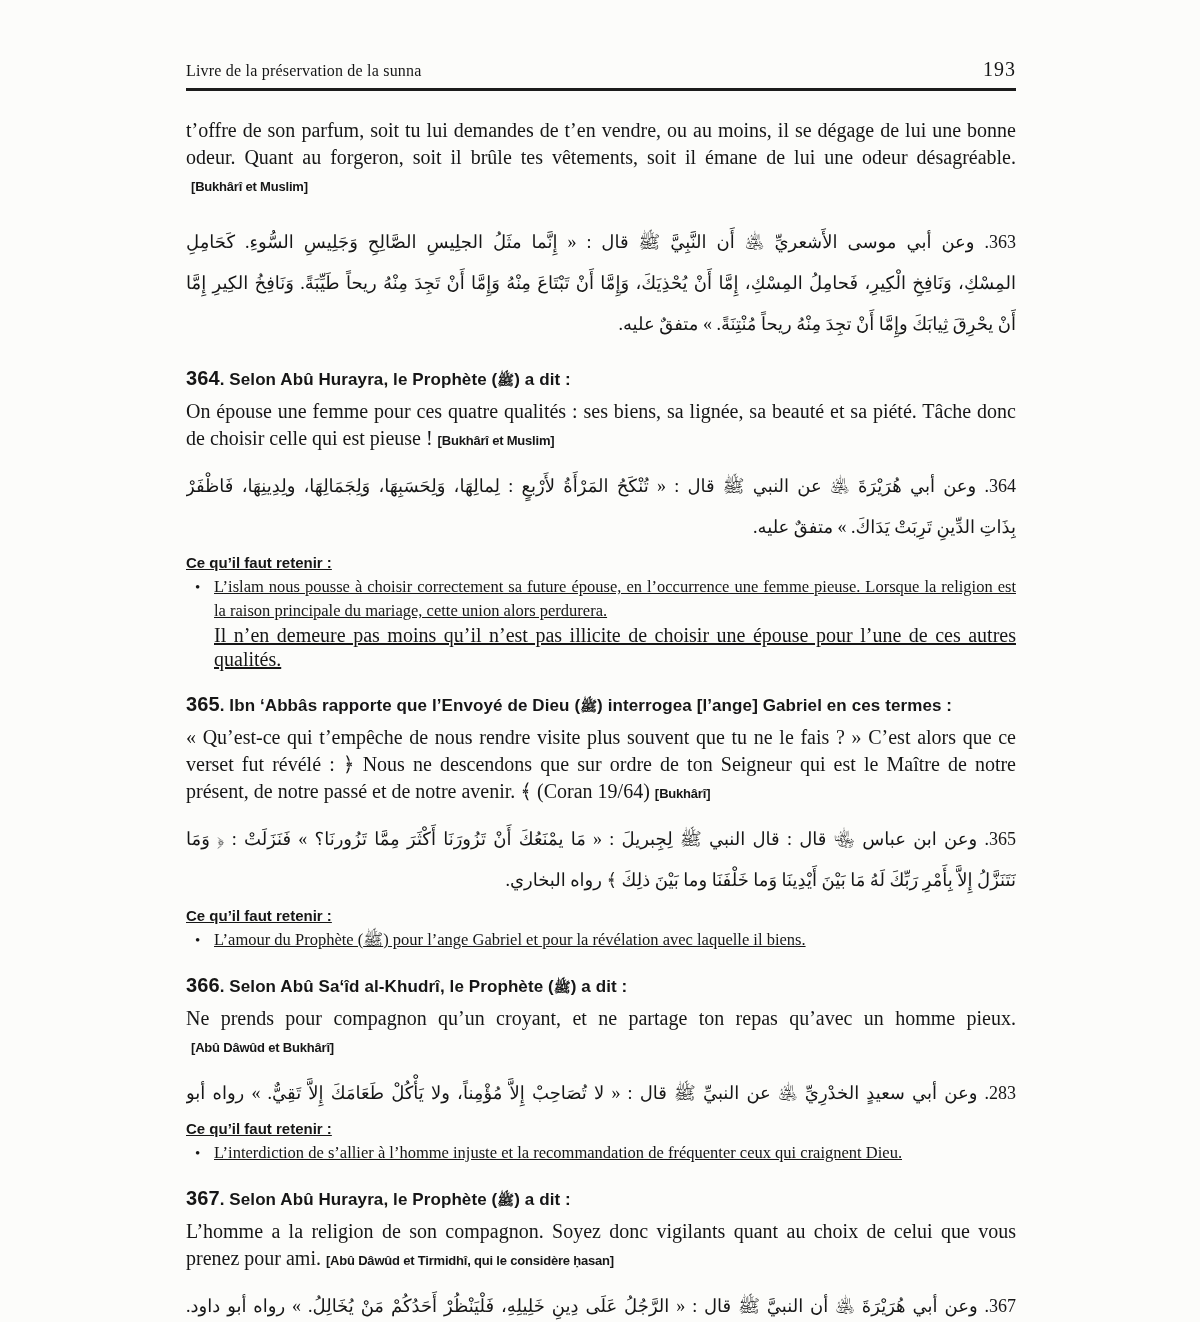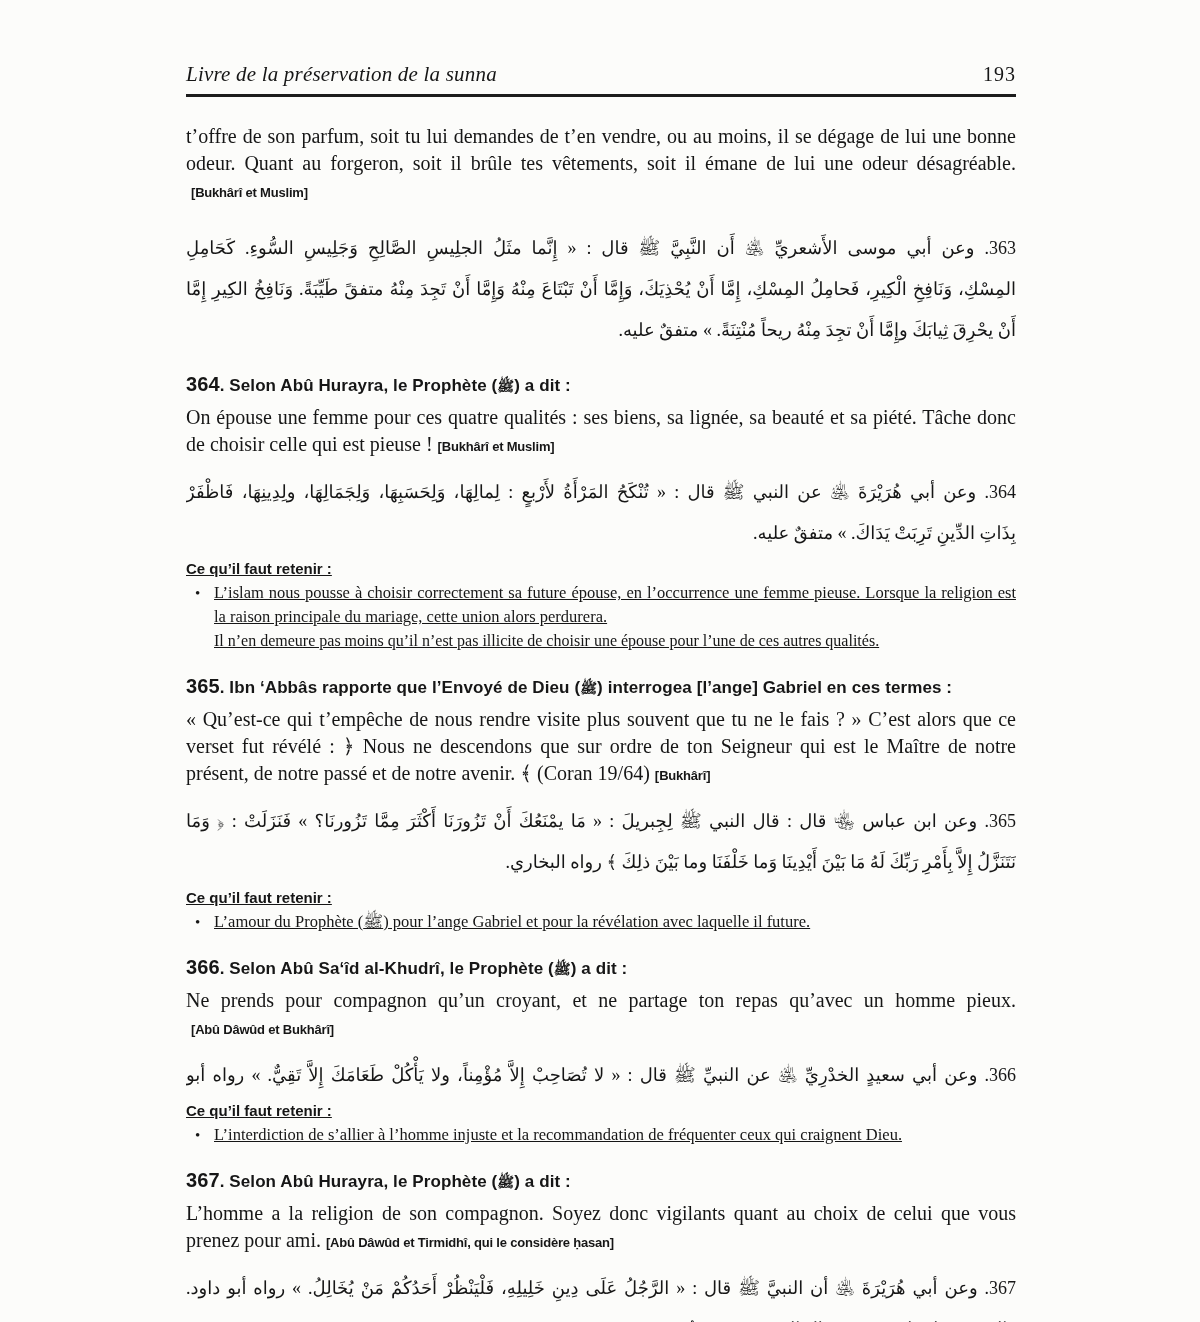--- a/index.html
+++ b/index.html
@@ -5,21 +5,21 @@
   html,body{margin:0;padding:0;background:#f4f3ef;}
   .page{
     width:1200px;height:1322px;box-sizing:border-box;
     background:#fcfcfa;color:#161616;
     padding:18px 184px 0 186px;
     overflow:hidden;
     font-family:"Liberation Serif",serif;
   }
   
   .hdr{display:flex;justify-content:space-between;align-items:baseline;}
-  .hdr-title{font-style:italic;font-size:21px;letter-spacing:.2px;margin-top:44px;}
+  .hdr-title{font-size:16px;letter-spacing:.2px;margin-top:44px;}
   .hdr-page{font-size:20px;letter-spacing:1px;}
   .rule{border:none;border-top:3px solid #1c1c1c;margin:7px 0 0 0;}
   
   .body-fr{
     font-size:20px;line-height:27px;text-align:justify;margin:0;
     font-family:"Liberation Serif",serif;
   }
   .src{
     font-family:"Liberation Sans",sans-serif;
     font-size:13px;font-weight:700;letter-spacing:-.2px;
@@ -46,21 +46,21 @@
   .ret-label{
     font-family:"Liberation Sans",sans-serif;
     font-size:15px;font-weight:700;margin:2px 0 4px 0;
   }
   .ret-item{
     font-size:16.5px;line-height:24px;text-align:justify;
     padding-left:28px;position:relative;margin:0;
   }
   .ret-dot{position:absolute;left:9px;top:0;font-size:15px;}
   .ret-note{
-    font-size:16px;line-height:24px;text-align:justify;
+    font-size:20px;line-height:24px;text-align:justify;
     padding-left:28px;margin:0;
   }
   .ar363{margin-top:22px;}
 </style>
 </head>
 <body>
 
 <div class="page">
 
   <div class="hdr">
@@ -68,21 +68,21 @@
     <span class="hdr-page">193</span>
   </div>
   <hr class="rule">
 
   <section class="cont">
     <p class="body-fr"><span>t’offre de son parfum, soit tu lui demandes de t’en vendre, ou au moins, il se dégage de lui une bonne odeur. Quant au forgeron, soit il brûle tes vêtements, soit il émane de lui une odeur désagréable.</span><span class="src">[Bukhârî et Muslim]</span></p>
   </section>
 
   <section class="arabic ar363">
     <div class="ar-line">363. وعن أبي موسى الأَشعريِّ ﵁ أَن النَّبِيَّ ﷺ قال : « إِنَّما مثَلُ الجلِيسِ الصَّالِحِ وَجَلِيسِ السُّوءِ. كَحَامِلِ</div>
-    <div class="ar-line">المِسْكِ، وَنَافِخِ الْكِيرِ، فَحامِلُ المِسْكِ، إِمَّا أَنْ يُحْذِيَكَ، وَإِمَّا أَنْ تَبْتَاعَ مِنْهُ وَإِمَّا أَنْ تَجِدَ مِنْهُ متفقً طَيِّبَةً. وَنَافِخُ الكِيرِ إِمَّا</div>
+    <div class="ar-line">المِسْكِ، وَنَافِخِ الْكِيرِ، فَحامِلُ المِسْكِ، إِمَّا أَنْ يُحْذِيَكَ، وَإِمَّا أَنْ تَبْتَاعَ مِنْهُ وَإِمَّا أَنْ تَجِدَ مِنْهُ ريحاً طَيِّبَةً. وَنَافِخُ الكِيرِ إِمَّا</div>
     <div class="ar-line ar-last">أَنْ يحْرِقَ ثِيابَكَ وإِمَّا أَنْ تجِدَ مِنْهُ ريحاً مُنْتِنَةً. » متفقٌ عليه.</div>
   </section>
 
   <section class="entry">
     <h2 class="entry-head"><span class="num">364</span><span>. Selon Abû Hurayra, le Prophète (</span><span class="hon">ﷺ</span><span>) a dit :</span></h2>
     <p class="body-fr"><span>On épouse une femme pour ces quatre qualités : ses biens, sa lignée, sa beauté et sa piété. Tâche donc de choisir celle qui est pieuse !</span><span class="src">[Bukhârî et Muslim]</span></p>
     <div class="arabic">
       <div class="ar-line">364. وعن أبي هُرَيْرَةَ ﵁ عن النبي ﷺ قال : « تُنْكَحُ المَرْأَةُ لأَرْبعٍ : لِمالِهَا، وَلِحَسَبِهَا، وَلِجَمَالِهَا، ولِدِينِهَا، فَاظْفَرْ</div>
       <div class="ar-line ar-last">بِذَاتِ الدِّينِ تَرِبَتْ يَدَاكَ. » متفقٌ عليه.</div>
     </div>
@@ -95,29 +95,29 @@
 
   <section class="entry">
     <h2 class="entry-head"><span class="num">365</span><span>. Ibn ‘Abbâs rapporte que l’Envoyé de Dieu (</span><span class="hon">ﷺ</span><span>) interrogea [l’ange] Gabriel en ces termes :</span></h2>
     <p class="body-fr"><span>« Qu’est-ce qui t’empêche de nous rendre visite plus souvent que tu ne le fais ? » C’est alors que ce verset fut révélé : ﴿ Nous ne descendons que sur ordre de ton Seigneur qui est le Maître de notre présent, de notre passé et de notre avenir. ﴾ (Coran 19/64)</span><span class="src">[Bukhârî]</span></p>
     <div class="arabic">
       <div class="ar-line">365. وعن ابن عباس ﵄ قال : قال النبي ﷺ لِجِبريلَ : « مَا يمْنَعُكَ أَنْ تَزُورَنَا أَكْثَرَ مِمَّا تَزُورنَا؟ » فَنَزَلَتْ : ﴿ وَمَا</div>
       <div class="ar-line ar-last">نَتَنَزَّلُ إِلاَّ بِأَمْرِ رَبِّكَ لَهُ مَا بَيْنَ أَيْدِينَا وَما خَلْفَنَا وما بَيْنَ ذلِكَ ﴾ رواه البخاري.</div>
     </div>
     <div class="retenir">
       <div class="ret-label">Ce qu’il faut retenir :</div>
-      <p class="ret-item"><span class="ret-dot">•</span><span>L’amour du Prophète (ﷺ) pour l’ange Gabriel et pour la révélation avec laquelle il future.</span></p>
+      <p class="ret-item"><span class="ret-dot">•</span><span>L’amour du Prophète (ﷺ) pour l’ange Gabriel et pour la révélation avec laquelle il biens.</span></p>
     </div>
   </section>
 
   <section class="entry">
     <h2 class="entry-head"><span class="num">366</span><span>. Selon Abû Sa‘îd al-Khudrî, le Prophète (</span><span class="hon">ﷺ</span><span>) a dit :</span></h2>
     <p class="body-fr"><span>Ne prends pour compagnon qu’un croyant, et ne partage ton repas qu’avec un homme pieux.</span><span class="src">[Abû Dâwûd et Bukhârî]</span></p>
     <div class="arabic">
-      <div class="ar-line">366. وعن أبي سعيدٍ الخدْرِيِّ ﵁ عن النبيِّ ﷺ قال : « لا تُصَاحِبْ إِلاَّ مُؤْمِناً، ولا يَأْكُلْ طَعَامَكَ إِلاَّ تَقِيٌّ. » رواه أبو</div>
+      <div class="ar-line">283. وعن أبي سعيدٍ الخدْرِيِّ ﵁ عن النبيِّ ﷺ قال : « لا تُصَاحِبْ إِلاَّ مُؤْمِناً، ولا يَأْكُلْ طَعَامَكَ إِلاَّ تَقِيٌّ. » رواه أبو</div>
     </div>
     <div class="retenir">
       <div class="ret-label">Ce qu’il faut retenir :</div>
       <p class="ret-item"><span class="ret-dot">•</span><span>L’interdiction de s’allier à l’homme injuste et la recommandation de fréquenter ceux qui craignent Dieu.</span></p>
     </div>
   </section>
 
   <section class="entry">
     <h2 class="entry-head"><span class="num">367</span><span>. Selon Abû Hurayra, le Prophète (</span><span class="hon">ﷺ</span><span>) a dit :</span></h2>
     <p class="body-fr"><span>L’homme a la religion de son compagnon. Soyez donc vigilants quant au choix de celui que vous prenez pour ami.</span><span class="src">[Abû Dâwûd et Tirmidhî, qui le considère ḥasan]</span></p>

